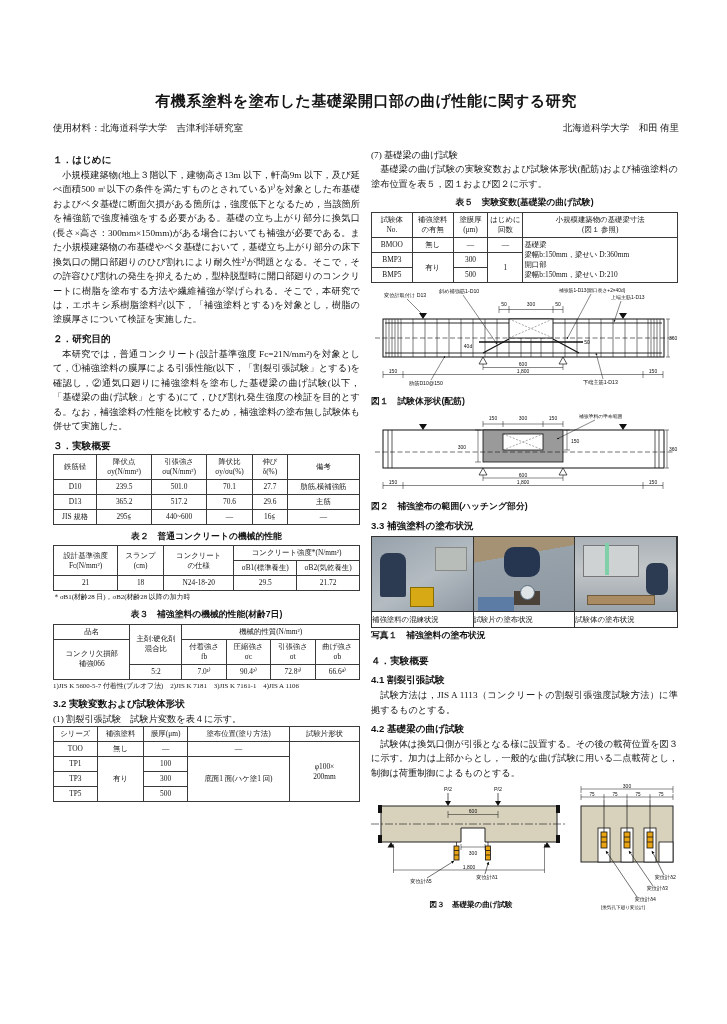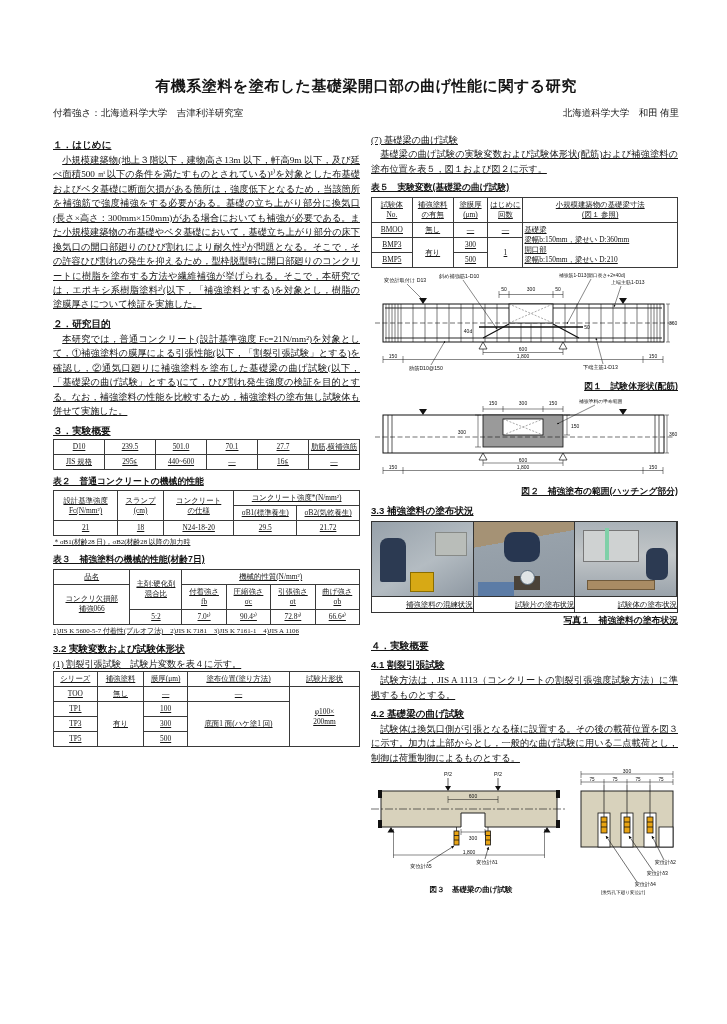--- a/index.html
+++ b/index.html
@@ -1,39 +1,39 @@
 <!DOCTYPE html>
 <html lang="ja"><head>
 <meta charset="utf-8">
 <style>
   html,body{margin:0;padding:0;background:#e8e8e8;}
   .page{position:relative;width:727px;height:1024px;background:#ffffff;margin:0 auto;
         font-family:"Liberation Serif",serif;color:#141414;overflow:hidden;}
-  .content{position:absolute;left:53px;top:77px;width:626px;}
+  .content{position:absolute;left:53px;top:92px;width:626px;}
   .title{text-align:center;font-family:"Liberation Sans",sans-serif;font-weight:bold;font-size:15px;letter-spacing:.5px;}
   .byline{display:flex;justify-content:space-between;font-size:9.5px;margin-top:11px;}
-  .cols{display:flex;gap:11px;margin-top:13px;text-decoration:underline;}
+  .cols{display:flex;gap:11px;margin-top:13px;}
   .col{width:307px;font-size:9.2px;line-height:1.57;text-align:justify;}
   h3.sec{font-family:"Liberation Sans",sans-serif;font-size:9.6px;font-weight:bold;margin:4px 0 1px;}
   p.body{margin:0;text-indent:1em;}
   p.noind{margin:0;text-indent:0;}
   .inline-head{font-family:"Liberation Sans",sans-serif;font-weight:bold;}
-  .tbl-title{font-family:"Liberation Sans",sans-serif;font-weight:bold;font-size:8.8px;margin:5px 0 2px;}
+  .tbl-title{text-align:center;font-family:"Liberation Sans",sans-serif;font-weight:bold;font-size:8.8px;margin:5px 0 2px;}
   table.dt{width:100%;border-collapse:collapse;font-size:7.4px;line-height:1.35;text-align:center;table-layout:fixed;}
   table.dt th,table.dt td{border:1px solid #3a3a3a;padding:2px 1px;font-weight:normal;white-space:pre-line;vertical-align:middle;}
   td.la{text-align:left;padding-left:4px;}
   .note{font-size:6.9px;margin:1px 0 2px;}
   .figwrap{margin-top:3px;}
-  .figcap{text-align:right;font-family:"Liberation Sans",sans-serif;font-weight:bold;font-size:8.8px;margin:1px 0 3px;}
+  .figcap{text-align:left;font-family:"Liberation Sans",sans-serif;font-weight:bold;font-size:8.8px;margin:1px 0 3px;}
   svg text{font-family:"Liberation Sans",sans-serif;fill:#111;}
   
   .photo-strip{border:1px solid #333;display:grid;grid-template-columns:1fr 1fr 1fr;margin-top:3px;}
   .photo{position:relative;height:74px;border-right:1px solid #333;overflow:hidden;}
   .photo:last-child{border-right:none;}
-  .pcap{border-top:1px solid #333;border-right:1px solid #333;font-size:7.4px;text-align:right;padding:2px 0;}
+  .pcap{border-top:1px solid #333;border-right:1px solid #333;font-size:7.4px;text-align:left;padding:2px 0;}
   .pcap:last-child{border-right:none;}
   .pel{position:absolute;}
   .p1{background:linear-gradient(150deg,#97a1aa 0%,#b4bcc2 55%,#8f99a3 100%);}
   .p2{background:linear-gradient(170deg,#a59275 0%,#a59275 28%,#98a2ab 28%,#8e98a2 100%);}
   .p3{background:linear-gradient(180deg,#aab2b8 0%,#c2c6c8 45%,#9aa3ab 100%);}
   .p1-person{left:8px;top:16px;width:26px;height:44px;background:#2c3a52;border-radius:8px 8px 2px 2px;}
   .p1-stand{left:38px;bottom:4px;width:22px;height:18px;background:#d7a915;border:1px solid #8a6d00;}
   .p1-block{right:6px;top:10px;width:30px;height:22px;background:#b9bdb9;border:1px solid #878a87;}
   .p2-person{left:30px;top:10px;width:36px;height:30px;background:#273650;border-radius:10px;}
   .p2-box{left:40px;bottom:6px;width:26px;height:14px;background:#4a4238;}
@@ -45,44 +45,64 @@
   .p3-plank{left:12px;bottom:6px;width:66px;height:8px;background:#a98c64;border:1px solid #6f5a3c;}
 </style>
 </head>
 <body>
 
 <div class="page">
   <div class="content">
 
     <div class="title">有機系塗料を塗布した基礎梁開口部の曲げ性能に関する研究</div>
     <div class="byline">
-      <span>付着強さ：北海道科学大学　吉津利洋研究室</span>
+      <span>使用材料：北海道科学大学　吉津利洋研究室</span>
       <span>北海道科学大学　和田 侑里</span>
     </div>
 
     <div class="cols">
 
       <div class="col">
         <h3 class="sec">１．はじめに</h3>
         <p class="body">小規模建築物(地上３階以下，建物高さ13m 以下，軒高9m 以下，及び延べ面積500 ㎡以下の条件を満たすものとされている)¹⁾を対象とした布基礎およびベタ基礎に断面欠損がある箇所は，強度低下となるため，当該箇所を補強筋で強度補強をする必要がある。基礎の立ち上がり部分に換気口(長さ×高さ：300mm×150mm)がある場合においても補強が必要である。また小規模建築物の布基礎やベタ基礎において，基礎立ち上がり部分の床下換気口の開口部廻りのひび割れにより耐久性²⁾が問題となる。そこで，その許容ひび割れの発生を抑えるため，型枠脱型時に開口部廻りのコンクリートに樹脂を塗布する方法や繊維補強が挙げられる。そこで，本研究では，エポキシ系樹脂塗料²⁾(以下，「補強塗料とする)を対象とし，樹脂の塗膜厚さについて検証を実施した。</p>
 
         <h3 class="sec">２．研究目的</h3>
         <p class="body">本研究では，普通コンクリート(設計基準強度 Fc=21N/mm²)を対象として，①補強塗料の膜厚による引張性能(以下，「割裂引張試験」とする)を確認し，②通気口廻りに補強塗料を塗布した基礎梁の曲げ試験(以下，「基礎梁の曲げ試験」とする)にて，ひび割れ発生強度の検証を目的とする。なお，補強塗料の性能を比較するため，補強塗料の塗布無し試験体も併せて実施した。</p>
 
         <h3 class="sec">３．実験概要</h3>
 
         <table class="dt">
           <tbody>
+              <tr>
+            <th style="width:14%">鉄筋径</th>
+            <th style="width:18%">降伏点
+σy(N/mm²)</th>
+            <th style="width:18%">引張強さ
+σu(N/mm²)</th>
+            <th style="width:15%">降伏比
+σy/σu(%)</th>
+            <th style="width:11%">伸び
+δ(%)</th>
+            <th style="width:24%">備考</th>
+          </tr>
           <tr>
             <td>D10</td>
             <td>239.5</td>
             <td>501.0</td>
             <td>70.1</td>
             <td>27.7</td>
             <td>肋筋,横補強筋</td>
+          </tr>
+          <tr>
+            <td>D13</td>
+            <td>365.2</td>
+            <td>517.2</td>
+            <td>70.6</td>
+            <td>29.6</td>
+            <td>主筋</td>
           </tr>
           <tr>
             <td>JIS 規格</td>
             <td>295≦</td>
             <td>440~600</td>
             <td>―</td>
             <td>16≦</td>
             <td>―</td>
           </tr>
         </tbody>

